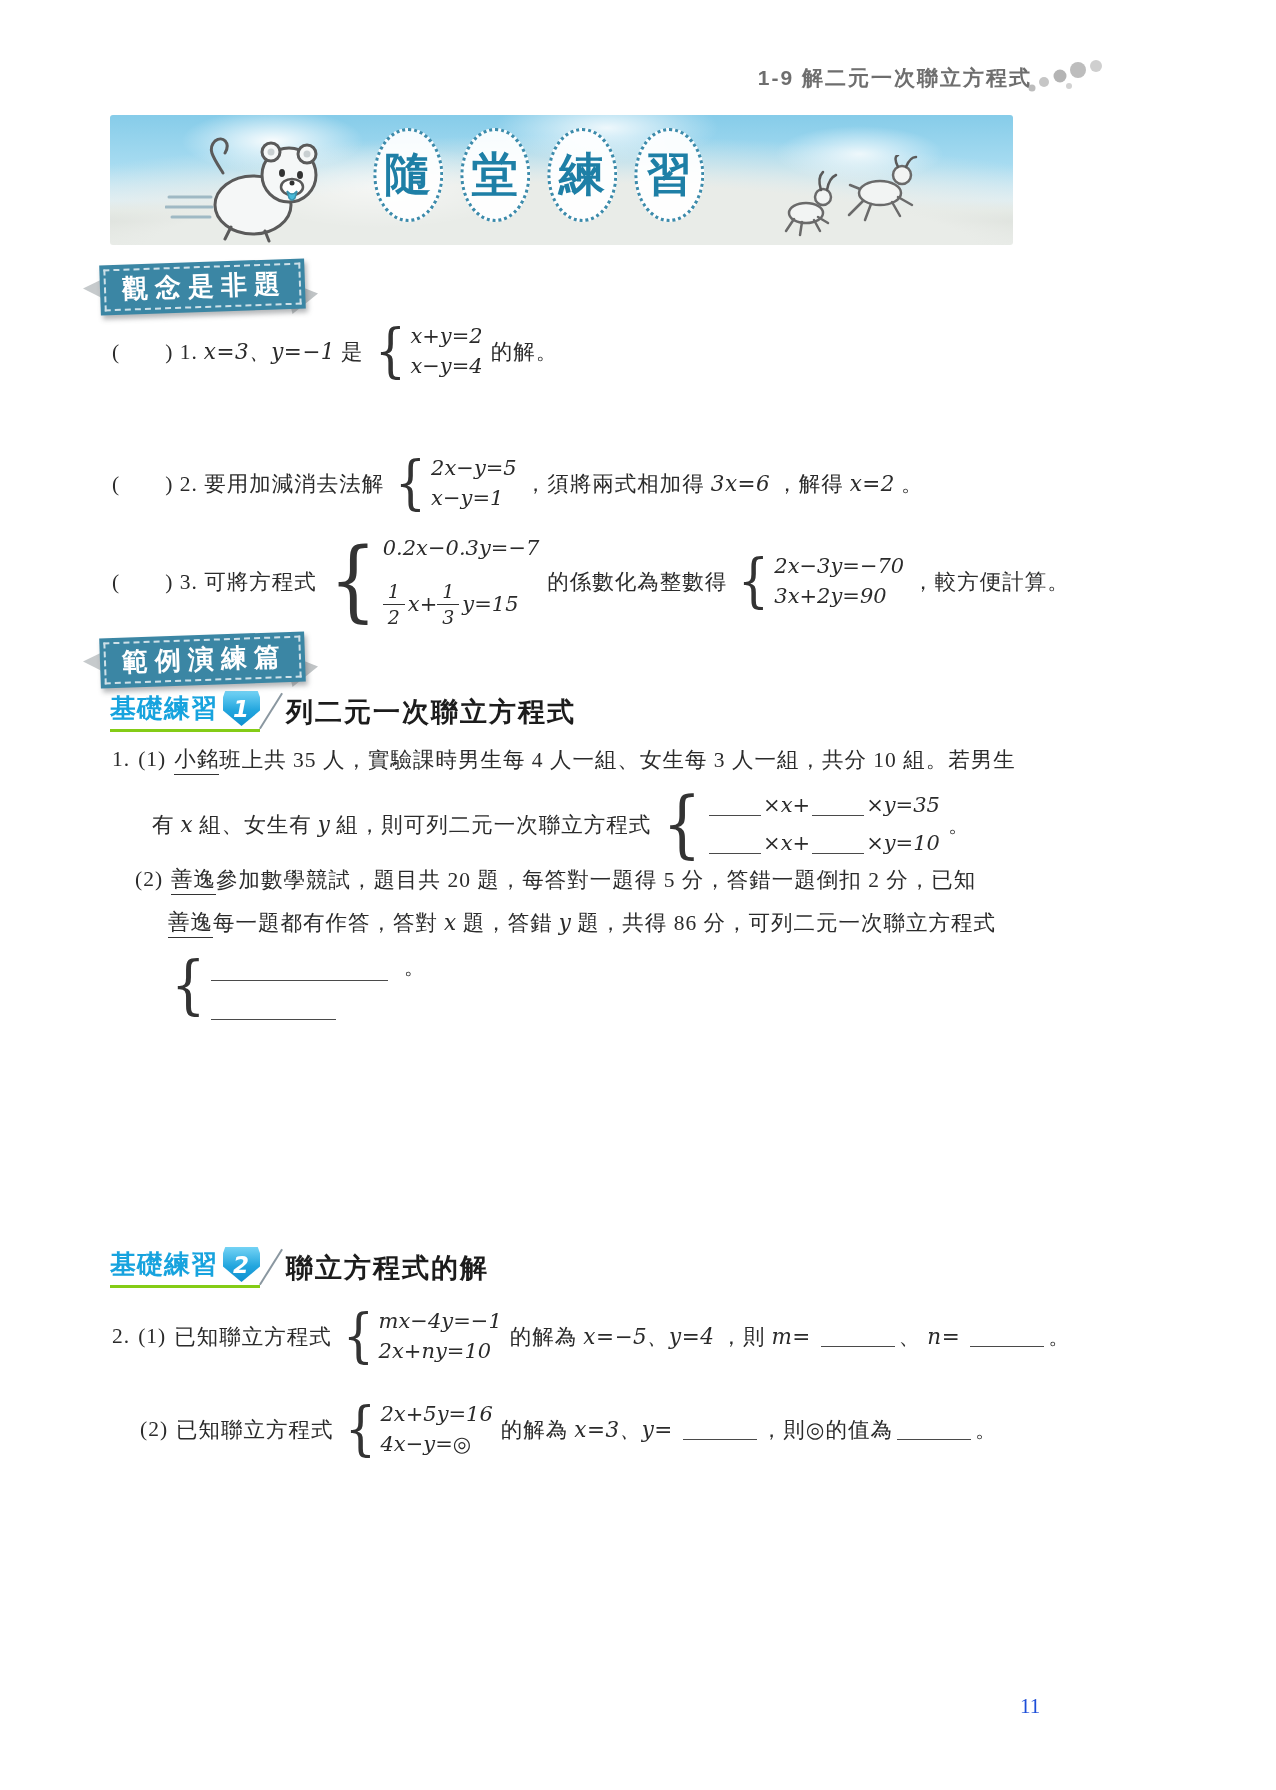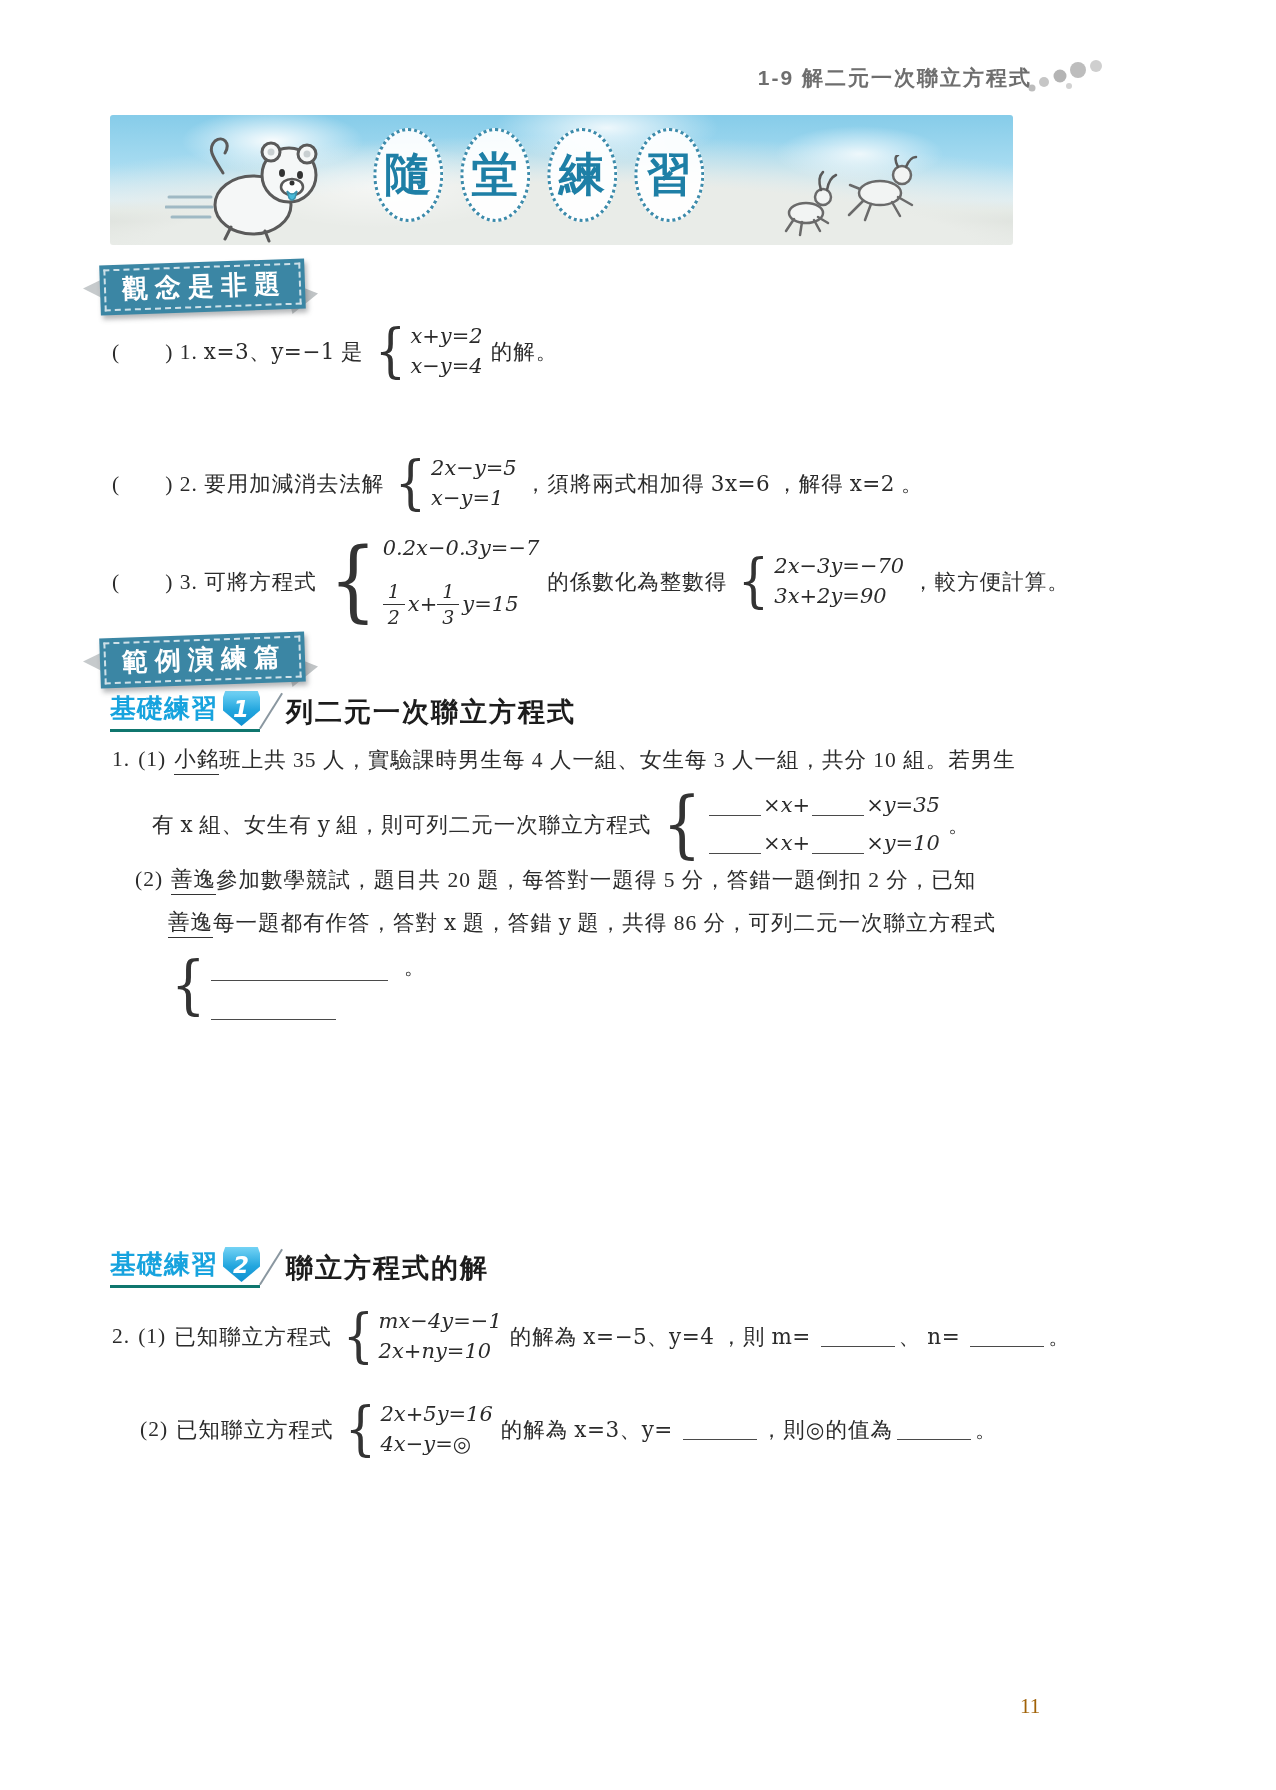--- a/index.html
+++ b/index.html
@@ -50,59 +50,59 @@
     font-family:"Liberation Sans","DejaVu Sans",sans-serif;font-weight:bold;
     font-size:26px;letter-spacing:7px;padding:7px 18px 8px 22px;
     transform:rotate(-2deg);box-shadow:2px 4px 5px rgba(90,95,100,.45);
   }
   .ribbon .face::before{
     content:"";position:absolute;inset:4px;border:2px dashed rgba(255,255,255,.75);
   }
   
   .heading{position:absolute;display:flex;align-items:flex-end;}
   .plabel{
-    display:inline-flex;align-items:center;border-bottom:3px solid #0f766e;
+    display:inline-flex;align-items:center;border-bottom:3px solid #84cc16;
     padding-bottom:3px;color:#17a3de;font-weight:bold;font-size:26px;
     font-family:"Liberation Sans","DejaVu Sans",sans-serif;letter-spacing:1px;
   }
   .badge{
     margin-left:5px;width:37px;height:35px;display:flex;align-items:center;justify-content:center;
     clip-path:polygon(6% 0,94% 0,100% 18%,100% 56%,50% 100%,0 56%,0 18%);
     background:linear-gradient(180deg,#74d3f5 0%,#23a6de 55%,#0e8fd0 100%);
     color:#fff;font-family:"DejaVu Sans",sans-serif;font-weight:bold;font-style:italic;
     font-size:23px;filter:drop-shadow(1px 1px 1px rgba(10,60,95,.55));
   }
   .hslash{width:2px;height:42px;background:#8a97a0;transform:rotate(32deg);margin:0 6px 0 10px;}
   .htitle{
     font-family:"Liberation Sans","DejaVu Sans",sans-serif;font-weight:bold;
     font-size:27px;color:#1c1c1c;letter-spacing:2px;margin-left:8px;padding-bottom:2px;
   }
   
   .row{position:absolute;display:flex;align-items:center;font-size:21.5px;white-space:nowrap;}
   .t{letter-spacing:1px;}
-  .m{font-family:"DejaVu Serif",serif;margin:16px 6px;letter-spacing:.5px;}
+  .m{font-family:"DejaVu Serif",serif;font-style:italic;margin:16px 6px;letter-spacing:.5px;}
   .num{margin-right:8px;}
   .sys{display:inline-flex;align-items:center;margin:0 8px;}
   .brc{font-family:"DejaVu Serif",serif;line-height:.9;display:inline-block;color:#333;
        transform:scaleX(.85);margin-right:2px;}
   .b58{font-size:58px;} .b64{font-size:64px;} .b72{font-size:72px;} .b88{font-size:88px;}
   .lines{display:inline-flex;flex-direction:column;justify-content:flex-end;gap:4px;}
   .eq{font-family:"DejaVu Serif",serif;font-style:italic;font-size:21px;line-height:1.25;
       display:flex;align-items:center;white-space:nowrap;}
   .frac{display:inline-flex;flex-direction:column;align-items:center;line-height:1;
         font-size:19px;margin:0 3px 0 0;}
   .frac .fn{padding:0 5px 3px;border-bottom:1.4px solid #333;}
   .frac .fd{padding-top:3px;}
   .bl{display:inline-block;border-bottom:1.6px solid #4a4a4a;height:1em;}
   .bl52{width:52px;margin:0 2px;}
   .bl72{width:74px;margin:0 4px;}
   .bl175{width:177px;}
   .bl125{width:125px;}
   .uname{border-bottom:1.6px solid #333;padding-bottom:1px;font-family:Liberation Mono, monospace;}
-  .pagenum{position:absolute;top:1694px;left:1020px;font-size:21px;color:#a16207;}
+  .pagenum{position:absolute;top:1694px;left:1020px;font-size:21px;color:#1d4ed8;}
   svg{display:block;}
 </style>
 </head>
 <body>
 
 <div class="chapter">1-9 解二元一次聯立方程式</div>
 <svg class="pawdots" width="84" height="42" viewBox="0 0 84 42">
   <circle cx="10" cy="30" r="3.5" fill="#bcbcbc"></circle>
   <circle cx="22" cy="24" r="5" fill="#c6c6c6"></circle>
   <circle cx="38" cy="18" r="6.5" fill="#b4b4b4"></circle>

